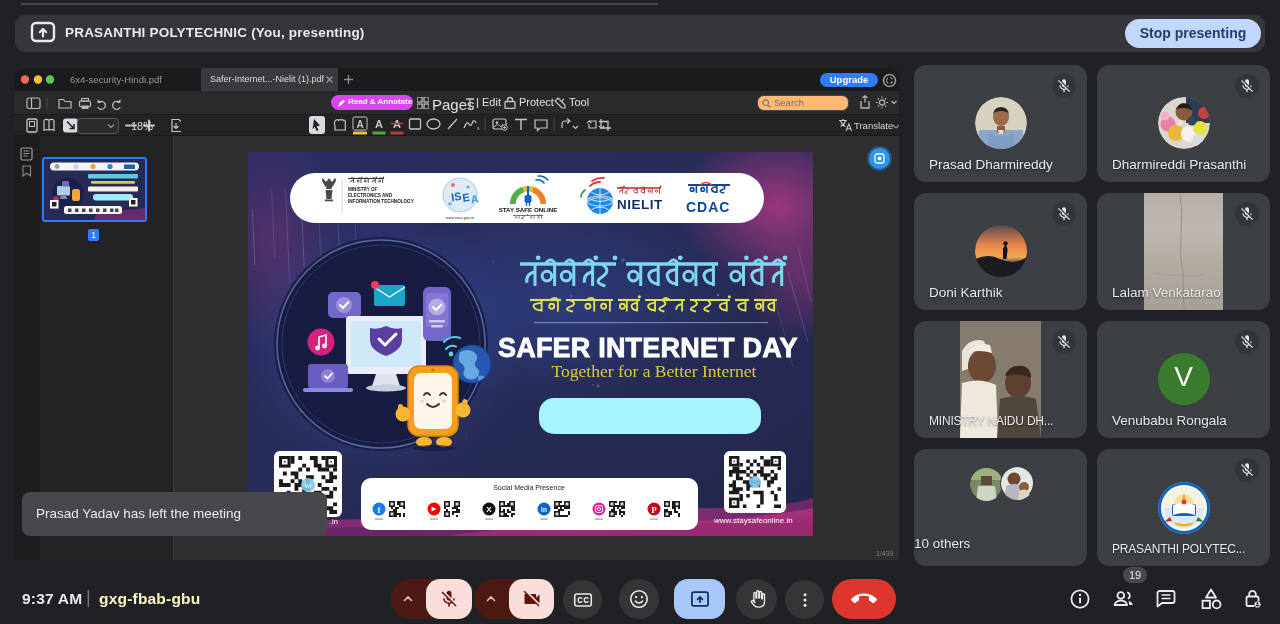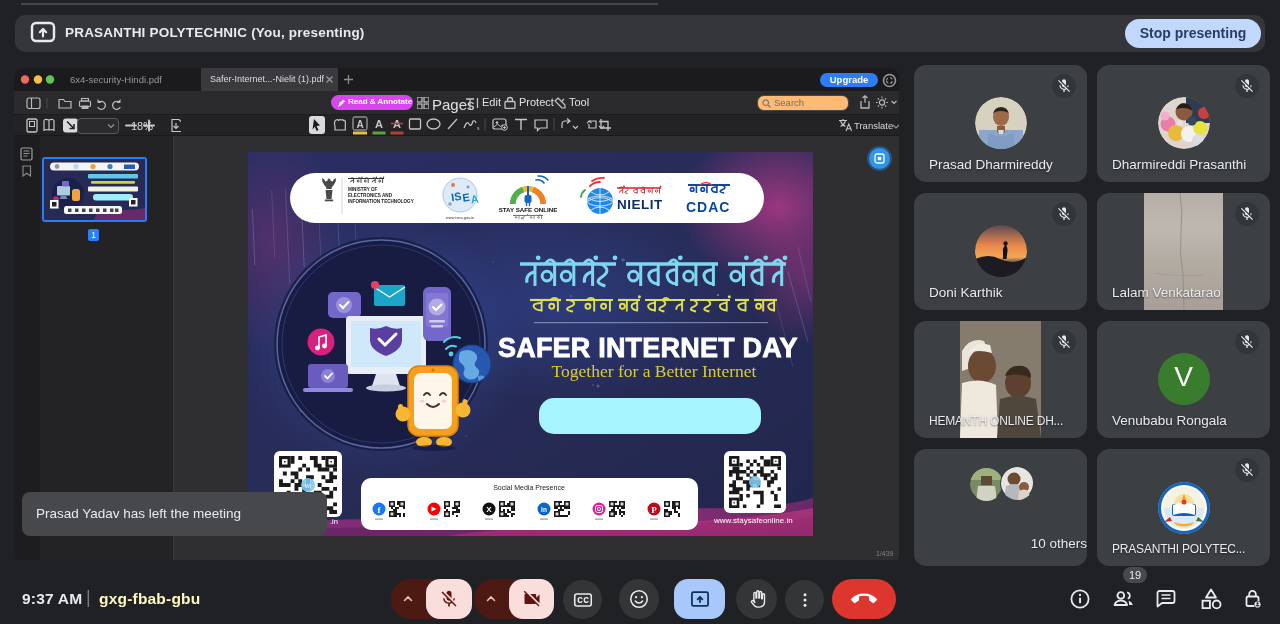--- a/index.html
+++ b/index.html
@@ -787,21 +787,21 @@
 <svg width="81" height="117" viewBox="0 0 81 117">
 <rect x="0" y="0" width="81" height="117" fill="#857c6e"></rect>
 <path d="M2 30 q8-14 22-10 l4 10 q2 8-2 12 l-24 8z" fill="#e8e4da"></path>
 <ellipse cx="22" cy="45" rx="14" ry="17" fill="#6b4a33"></ellipse>
 <path d="M8 32 q6-12 22-8 l2 8 q-14-4-24 0z" fill="#f0ece2"></path>
 <path d="M2 62 q18-6 34 2 l2 53 h-38z" fill="#efe9dd"></path>
 <ellipse cx="58" cy="62" rx="13" ry="15" fill="#5d4030"></ellipse>
 <path d="M45 55 q4-12 18-10 q8 2 8 12 q-12-6-26-2z" fill="#3a2a1e"></path>
 <path d="M40 78 q18-6 36 0 l5 39 h-44z" fill="#4f463c"></path>
           </svg></div>
-        <div class="tname" style="font-size:12px;letter-spacing:-.2px;">HEMANTH ONLINE DH...</div>
+        <div class="tname" style="font-size:12px;letter-spacing:-.2px;">MINISTRY NAIDU DH...</div>
         <div class="micoff"><svg class="micsvg" width="16" height="16" style="margin:4px" viewBox="0 0 24 24">
             <path fill="#e8eaed" d="M19 11h-1.7c0 .74-.16 1.43-.43 2.05l1.23 1.23c.56-.98.9-2.09.9-3.28zm-4.02.17c0-.06.02-.11.02-.17V5c0-1.66-1.34-3-3-3S9 3.34 9 5v.18l5.98 5.99zM4.27 3 3 4.27l6.01 6.01V11c0 1.66 1.33 3 2.99 3 .22 0 .44-.03.65-.08l1.66 1.66c-.71.33-1.5.52-2.31.52-2.76 0-5.3-2.1-5.3-5.1H5c0 3.41 2.72 6.23 6 6.72V21h2v-3.28c.91-.13 1.77-.45 2.54-.9L19.73 21 21 19.73 4.27 3z"></path>
           </svg></div>
       </div>
   <div class="abs tile" style="left:1097px;top:321px;">
         <div class="avatar" style="left:60.5px;top:31.5px;width:52px;height:52px;background:#3a7c2e;">
 <div style="position:absolute;width:52px;text-align:center;top:8px;color:#fff;font-size:28px;font-family:'Liberation Sans',sans-serif;">V</div>
         </div>
         <div class="tname">Venubabu Rongala</div>
         <div class="micoff"><svg class="micsvg" width="16" height="16" style="margin:4px" viewBox="0 0 24 24">
@@ -817,21 +817,21 @@
             <path d="M8 18 h17 l2 15 h-21z" fill="#cfd4c2"></path>
           </svg></div>
 <div class="avatar" style="left:86px;top:17px;width:33px;height:33px;border:1.5px solid #3c4043;">
 <svg width="33" height="33" viewBox="0 0 33 33">
             <circle cx="16" cy="16" r="16" fill="#e8e6e2"></circle>
             <circle cx="13" cy="12" r="6.5" fill="#6e4a30"></circle>
             <path d="M5 19 q8-4 16 0 l2 14 h-20z" fill="#b5b9bf"></path>
             <circle cx="23" cy="20" r="5" fill="#8a5c3e"></circle>
             <path d="M18 24 q5-3 10 0 l1 9 h-12z" fill="#ded2c2"></path>
           </svg></div>
-        <div class="tname" style="left:0;width:173px;text-align:right;bottom:15px;">10 others</div>
+        <div class="tname" style="left:0;width:173px;text-align:left;bottom:15px;">10 others</div>
       </div>
   <div class="abs tile" style="left:1097px;top:449px;">
         <div class="avatar" style="left:60.5px;top:32.5px;width:52px;height:52px;">
 <svg width="52" height="52" viewBox="0 0 52 52">
             <circle cx="26" cy="26" r="26" fill="#fdfdfd"></circle>
 <circle cx="26" cy="26" r="25" fill="none" stroke="#1565c0" stroke-width="4"></circle>
 <circle cx="26" cy="26" r="21" fill="#f6f2e2"></circle>
             <circle cx="26" cy="22" r="10" fill="#f8d98a" opacity=".8"></circle>
 <path d="M6 26 a20 20 0 0 0 40 0z" fill="#dce8f5"></path>
 <path d="M12 35 l-6 5 8-1z" fill="#c62828"></path>

